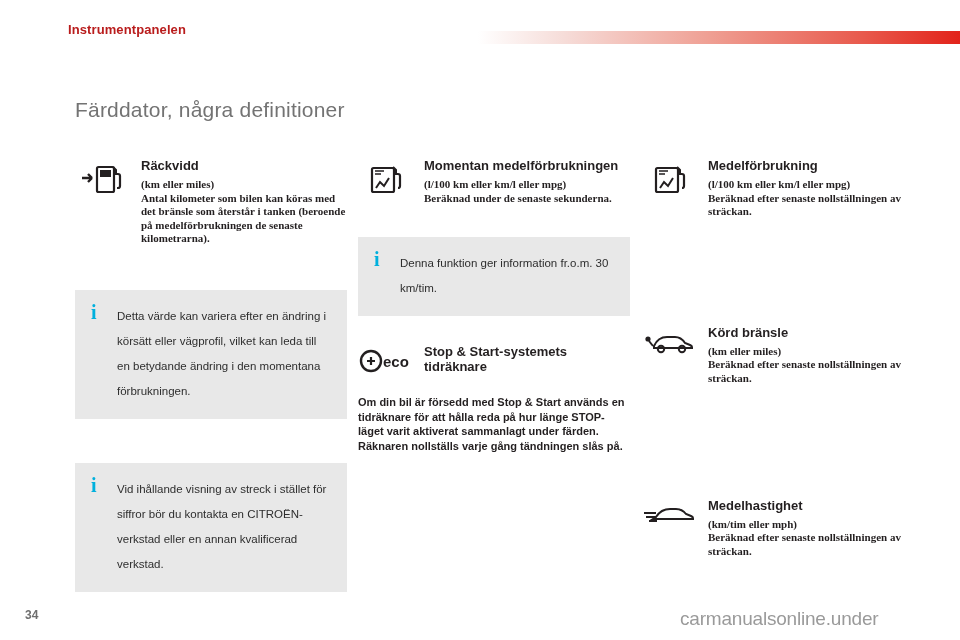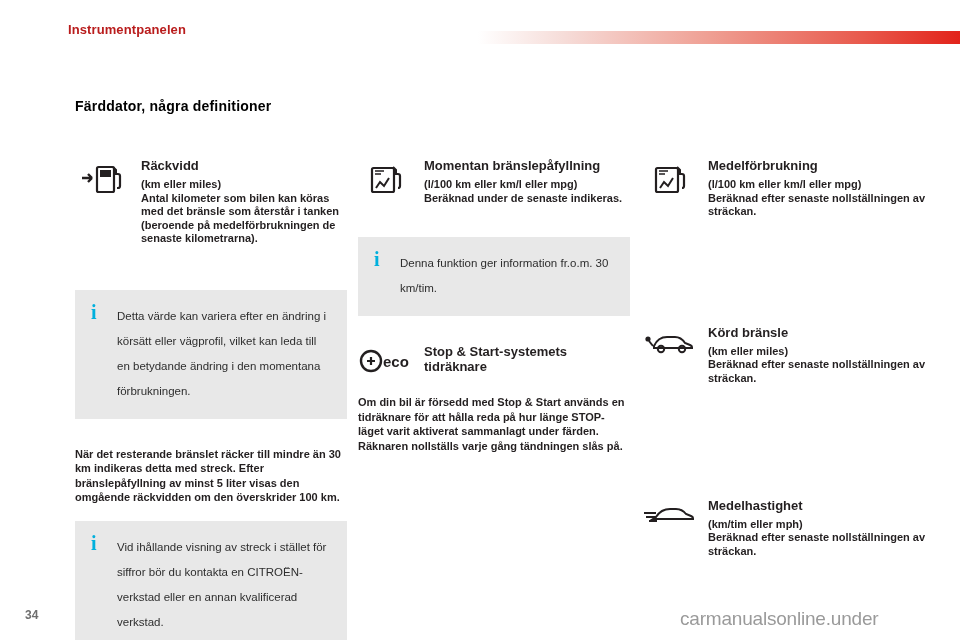--- a/index.html
+++ b/index.html
@@ -19,21 +19,21 @@
   }
   .topbar-gradient {
     position: absolute; left: 478px; top: 31px;
     width: 482px; height: 13px;
     background: linear-gradient(to right, #ffffff 0%, #f6dcd8 18%, #ef9f93 48%, #e8594c 80%, #e2231a 100%);
   }
 
   
   .main-title {
     position: absolute; left: 75px; top: 98px;
-    font-size: 14px; font-weight: bold; color: #000000;
+    font-size: 21px; font-weight: normal; color: #737373;
     letter-spacing: .2px;
   }
 
   
   .col { position: absolute; top: 130px; margin-top: 28px; }
   .col-1 { left: 75px;  width: 272px; }
   .col-2 { left: 358px; width: 272px; }
   .col-3 { left: 642px; width: 290px; }
 
   
@@ -43,20 +43,21 @@
     width: 56px; height: 40px;
     display: flex; align-items: flex-start; justify-content: center;
   }
   .entry h3 {
     font-size: 13px; font-weight: bold; color: #231f20;
     line-height: 15px; margin-bottom: 5px;
   }
   .entry p {
     font-size: 11px; font-weight: bold; color: #231f20;
     line-height: 13.6px;
+    font-family: Liberation Serif, serif;
   }
 
   
   .infobox {
     background: #e8e8e8;
     padding: 14px 16px 15px 16px;
     position: relative;
   }
   .infobox .i-glyph {
     position: absolute; left: 16px; top: 13px;
@@ -121,21 +122,20 @@
 
     <div class="sp-lg"></div>
 
     <div class="infobox">
       <span class="i-glyph">i</span>
       <div class="i-text">Detta värde kan variera efter en ändring i körsätt eller vägprofil, vilket kan leda till en betydande ändring i den momentana förbrukningen.</div>
     </div>
 
     <div class="sp-md"></div>
 
-    <div class="body-text">När det resterande bränslet räcker till mindre än 30 km indikeras detta med streck. Efter bränslepåfyllning av minst 5 liter visas den omgående räckvidden om den överskrider 100 km.</div>
 
     <div class="sp-sm"></div>
 
     <div class="infobox">
       <span class="i-glyph">i</span>
       <div class="i-text">Vid ihållande visning av streck i stället för siffror bör du kontakta en CITROËN-verkstad eller en annan kvalificerad verkstad.</div>
     </div>
   </div>
 
   <div class="col col-2">
@@ -143,23 +143,23 @@
     <div class="entry">
       <span class="icon">
         <svg width="40" height="34" viewBox="0 0 40 34">
           <rect x="6" y="6" width="22" height="24" rx="1.5" stroke="#231f20" stroke-width="2.2" fill="none"></rect>
           <path d="M28 12 h4 a2 2 0 0 1 2 2 v10 a2 2 0 0 1 -2 2" stroke="#231f20" stroke-width="2.2" fill="none"></path>
           <path d="M30 12 v-4 l-3 -3" stroke="#231f20" stroke-width="2" fill="none"></path>
           <path d="M9 9 h9 M9 12 h6" stroke="#231f20" stroke-width="1.6"></path>
           <path d="M10 26 l4 -6 l4 4 l5 -8" stroke="#231f20" stroke-width="2" fill="none"></path>
         </svg>
       </span>
-      <h3>Momentan bränslepåfyllning</h3>
+      <h3>Momentan medelförbrukningen</h3>
       <p>(l/100 km eller km/l eller mpg)</p>
-      <p>Beräknad under de senaste indikeras.</p>
+      <p>Beräknad under de senaste sekunderna.</p>
     </div>
 
     <div class="sp-md"></div>
 
     <div class="infobox">
       <span class="i-glyph">i</span>
       <div class="i-text">Denna funktion ger information fr.o.m. 30 km/tim.</div>
     </div>
 
     <div class="sp-md"></div>

